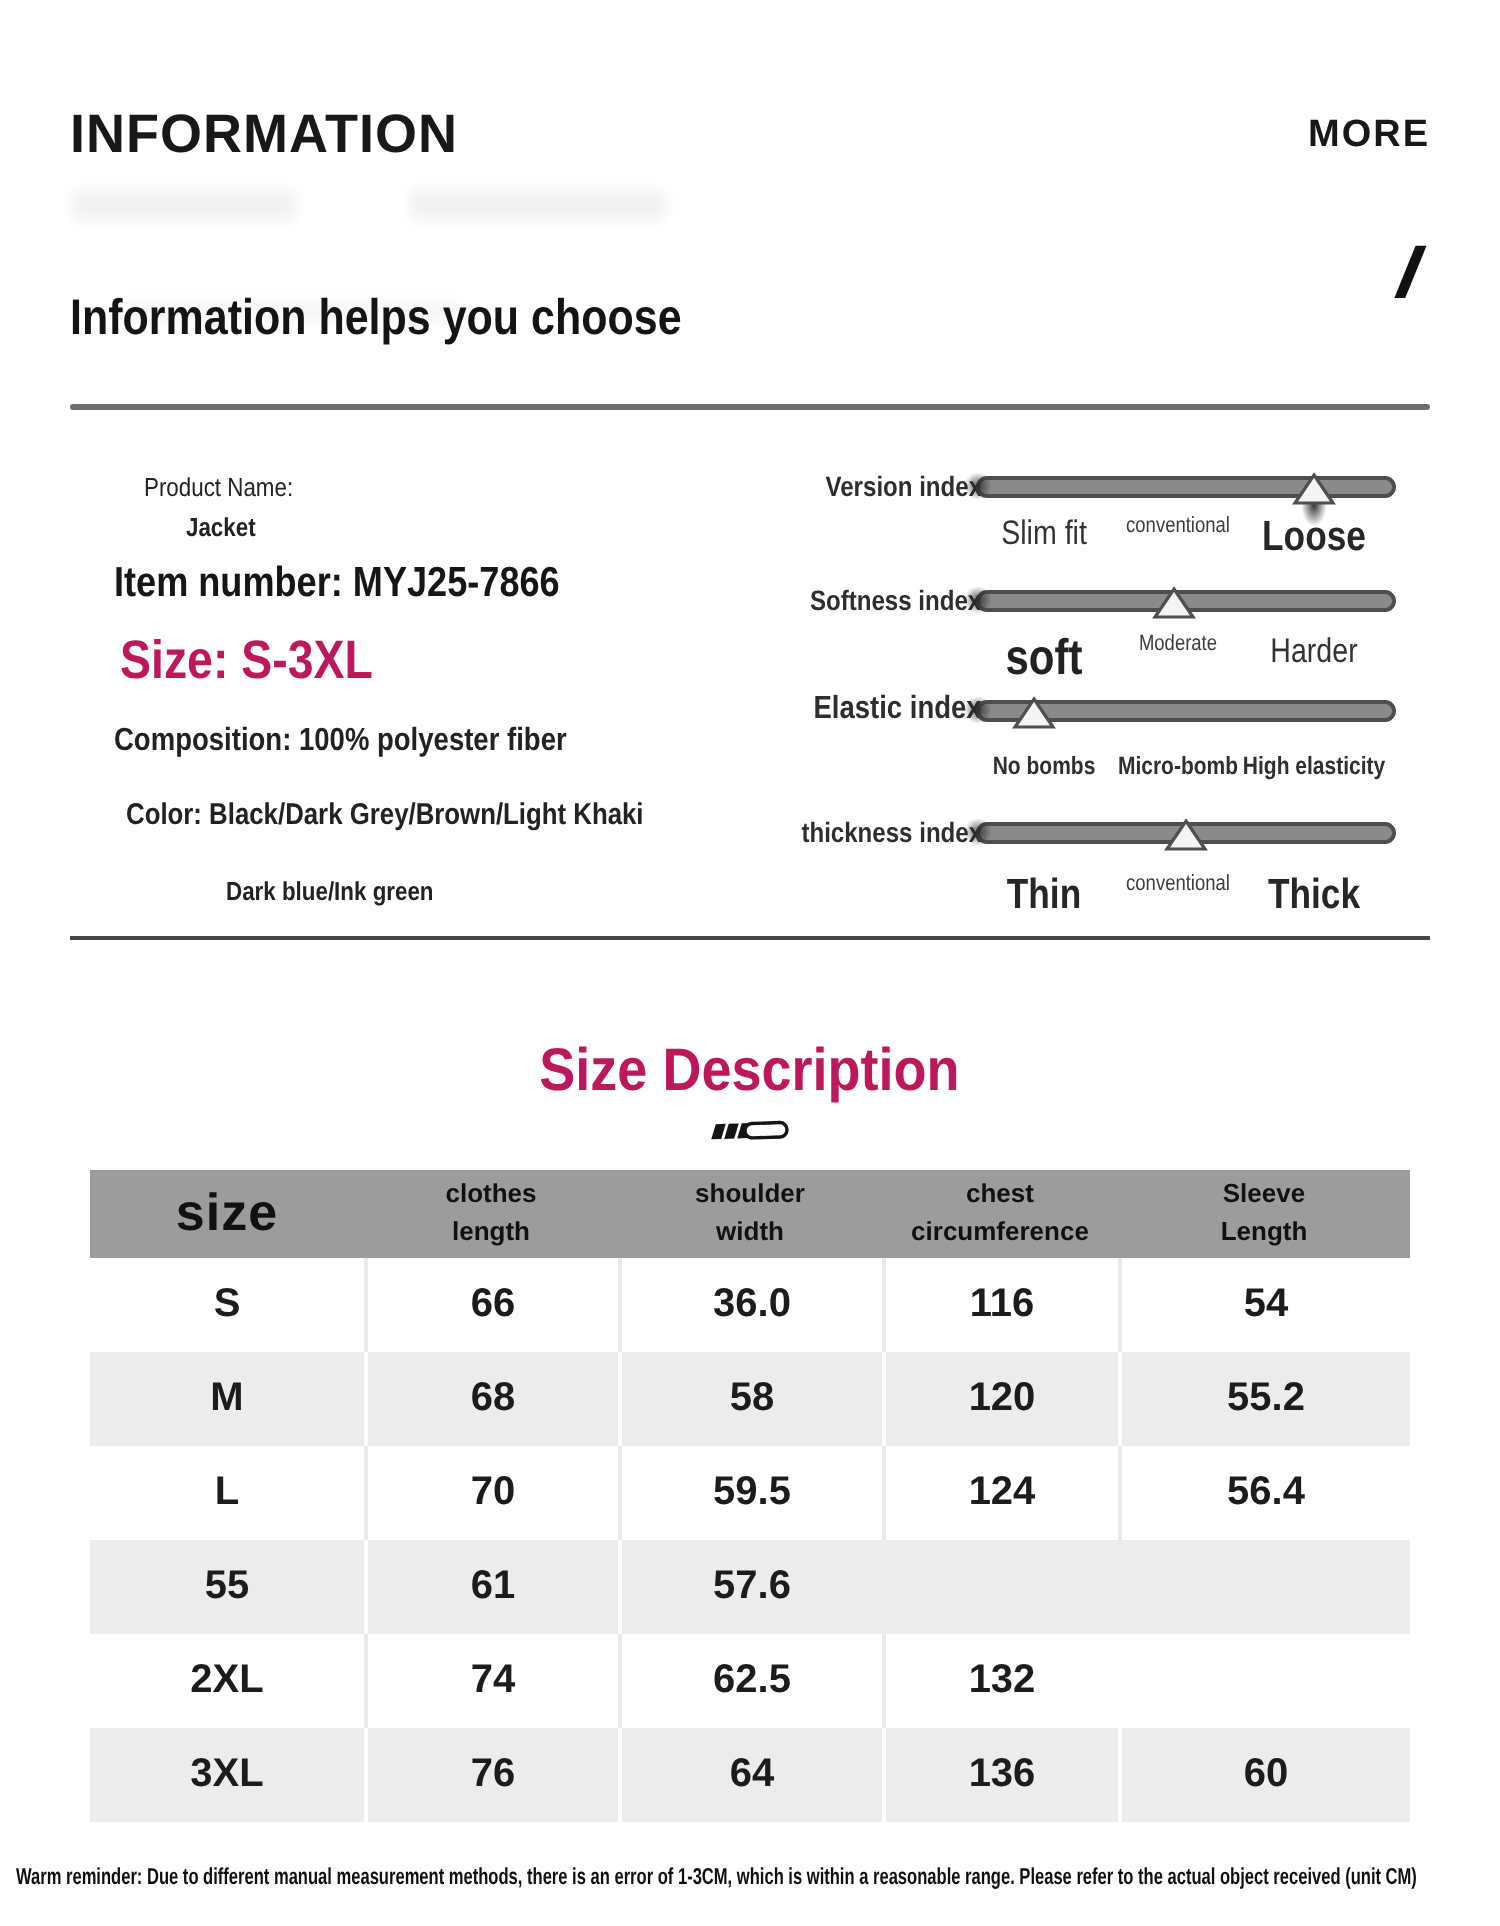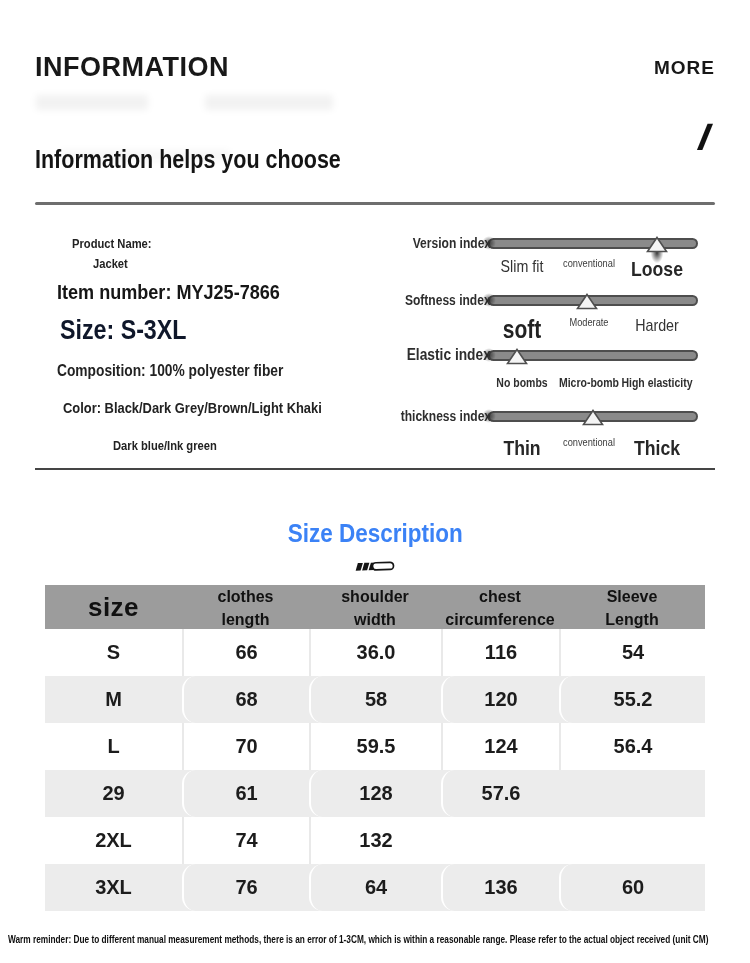--- a/index.html
+++ b/index.html
@@ -22,24 +22,24 @@
   .ghost.g1{left:36px;top:95px;width:112px;height:15px;}
   .ghost.g2{left:205px;top:95px;width:128px;height:15px;}
   .ghost.g3{left:60px;top:150px;width:170px;height:11px;background:rgba(0,0,0,.03);}
   .h-sub{position:absolute;left:35px;top:112px;font-size:25px;font-weight:700;color:#141414;margin-top:33px;}
   .h-slash{position:absolute;right:40px;top:116px;font-size:38px;font-weight:800;font-style:italic;transform:skewX(-12deg);color:#111;}
   .rule1{position:absolute;left:35px;top:202px;width:680px;height:3px;background:#6e6e6e;border-radius:2px;}
   .rule2{position:absolute;left:35px;top:468px;width:680px;height:2px;background:#454545;}
 
   
   .p-line{position:absolute;color:#222;}
-  .p-name-label{left:72px;top:236px;font-size:13px;font-weight:700;}
+  .p-name-label{left:72px;top:236px;font-size:13px;font-weight:400;}
   .p-name-value{left:93px;top:256px;font-size:13px;font-weight:700;}
   .p-item{left:57px;top:280px;font-size:21px;font-weight:700;color:#161616;}
-  .p-size{left:60px;top:315px;font-size:27px;font-weight:700;color:#0f172a;}
+  .p-size{left:60px;top:315px;font-size:27px;font-weight:700;color:#be185d;}
   .p-comp{left:57px;top:362px;font-size:16px;font-weight:700;}
   .p-color1{left:63px;top:399px;font-size:15px;font-weight:700;}
   .p-color2{left:113px;top:438px;font-size:13px;font-weight:600;}
 
   
   #sliders{position:absolute;left:405px;top:205px;width:310px;height:262px;}
   .slider-group{position:absolute;left:0;width:310px;}
   .g0{top:33px;} .g1{top:90px;} .g2{top:145px;} .g3{top:206px;}
   .slider-label{position:absolute;right:224px;top:-3px;font-size:14px;font-weight:600;color:#2e2e2e;text-align:right;}
   .g2 .slider-label{font-size:16px;top:-4px;}
@@ -53,36 +53,36 @@
   .ticks{position:absolute;left:83px;width:206px;height:26px;}
   .g0 .ticks{top:20px;} .g1 .ticks{top:22px;} .g2 .ticks{top:27px;} .g3 .ticks{top:26px;text-align:right;}
   .tick{position:absolute;transform:translateX(-50%) scaleX(.84);white-space:nowrap;line-height:1;color:#2f2f2f;}
   .t-xl{font-size:25px;font-weight:700;color:#222;}
   .t-lg{font-size:21px;font-weight:600;color:#272727;}
   .t-md{font-size:17px;font-weight:500;color:#333;}
   .t-sm{font-size:11px;font-weight:500;color:#3c3c3c;}
   .t-xs{font-size:12.5px;font-weight:600;color:#2f2f2f;}
 
   
-  .sd-title{position:absolute;left:0;right:0;top:519px;text-align:center;font-size:25px;font-weight:700;color:#3b82f6;}
+  .sd-title{position:absolute;left:0;right:0;top:519px;text-align:center;font-size:30px;font-weight:700;color:#be185d;}
   .sd-icon{position:absolute;left:0;right:0;top:559px;text-align:center;}
 
   
   #size-table{position:absolute;left:45px;top:585px;width:660px;}
   .thead,.trow{display:grid;grid-template-columns:137px 127px 132px 118px 146px;}
   .thead{background:#9c9c9c;height:44px;}
   .hcell{display:flex;align-items:center;justify-content:center;text-align:center;
-    font-size:16px;font-weight:700;line-height:1.45;color:#111;}
+    font-size:13px;font-weight:700;line-height:1.45;color:#111;}
   .hcell.first{font-size:26px;font-weight:700;letter-spacing:.5px;}
   .trow{height:47px;background:#fff;}
   .trow.alt{background:#ececec;}
   .cell{display:flex;align-items:center;justify-content:center;
     font-size:20px;font-weight:700;color:#1c1c1c;}
   .trow .cell + .cell{border-left:2px solid #e9e9e9;}
-  .trow.alt .cell + .cell{border-left-color:#ffffff;border-radius:14px;}
+  .trow.alt .cell + .cell{border-left-color:#ffffff;}
 
   
   .footer{position:absolute;left:8px;top:929px;width:744px;overflow:visible;}
   .footer span{display:inline-block;white-space:nowrap;font-size:11.5px;font-weight:700;color:#0f0f0f;
     transform:scaleX(.72);transform-origin:left center;}
 </style>
 </head>
 <body>
 
 <div id="page">
@@ -196,28 +196,28 @@
           <div class="cell">55.2</div>
         </div>
         <div class="trow">
           <div class="cell">L</div>
           <div class="cell">70</div>
           <div class="cell">59.5</div>
           <div class="cell">124</div>
           <div class="cell">56.4</div>
         </div>
         <div class="trow alt">
-          <div class="cell">29</div>
+          <div class="cell">55</div>
           <div class="cell">61</div>
-          <div class="cell">128</div>
           <div class="cell">57.6</div>
         </div>
         <div class="trow">
           <div class="cell">2XL</div>
           <div class="cell">74</div>
+          <div class="cell">62.5</div>
           <div class="cell">132</div>
         </div>
         <div class="trow alt">
           <div class="cell">3XL</div>
           <div class="cell">76</div>
           <div class="cell">64</div>
           <div class="cell">136</div>
           <div class="cell">60</div>
         </div>
       </div>

